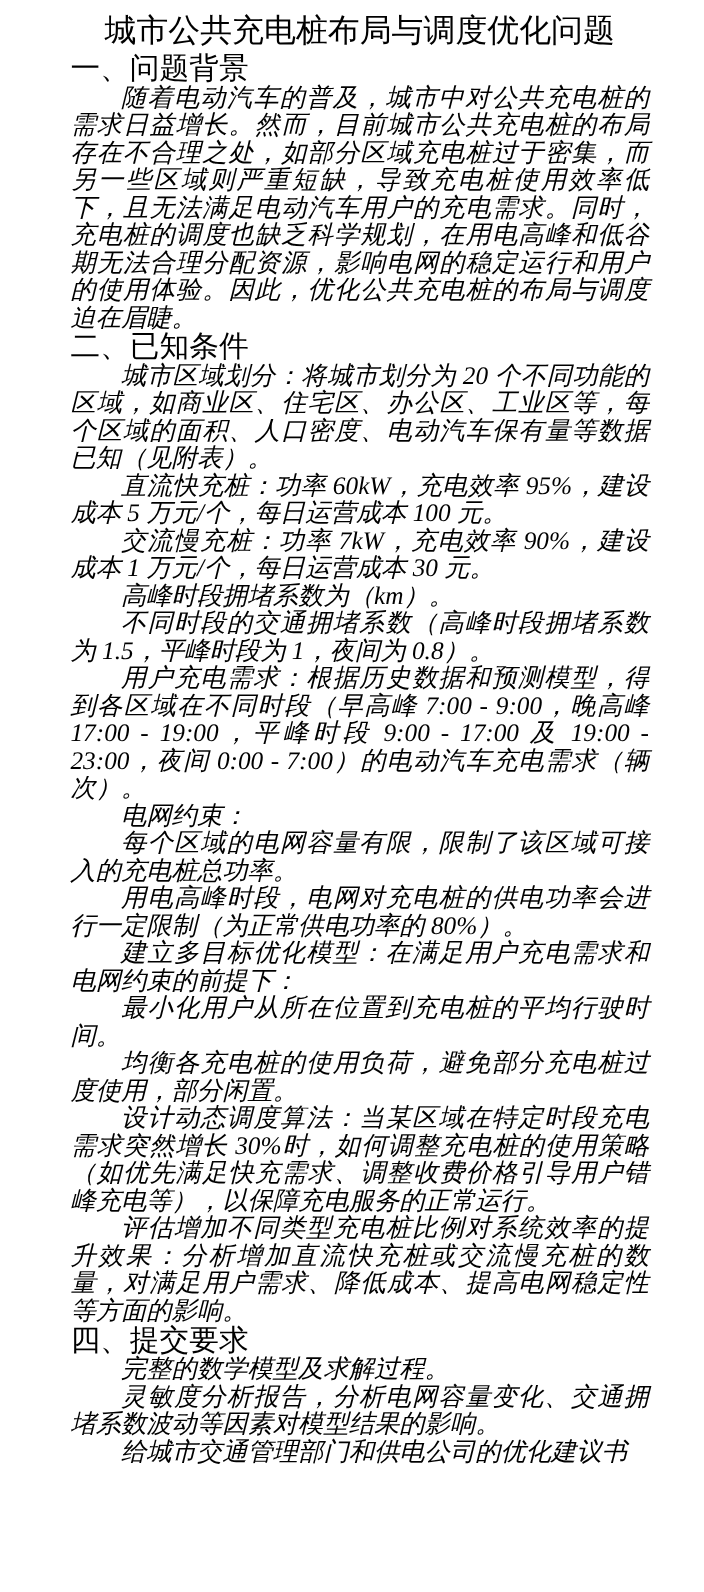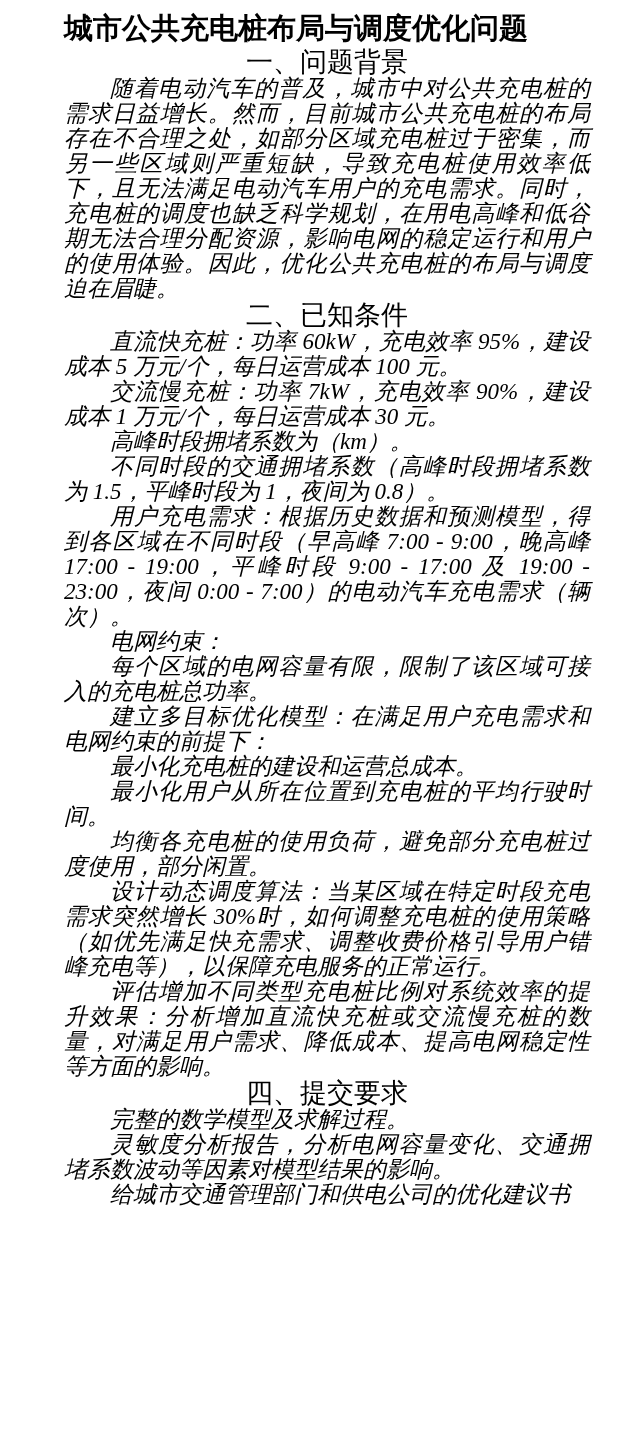--- a/index.html
+++ b/index.html
@@ -13,33 +13,33 @@
     overflow: hidden;
     color: #000000;
   }
   .doc {
     box-sizing: border-box;
     width: 640px;
     padding: 10px 50px 0 64px;
   }
   .doc-title {
     font-family: "Liberation Sans", "DejaVu Sans", sans-serif;
-    font-weight: 700;
+    font-weight: 400;
     font-size: 29px;
     line-height: 36px;
+    text-align: center;
     margin: 0 0 2px 0;
     letter-spacing: 0;
   }
   .section-heading {
     font-family: "Liberation Sans", "DejaVu Sans", sans-serif;
     font-weight: 400;
     font-size: 27px;
     line-height: 28px;
     margin: 0;
-    text-align: center;
   }
   .body-par {
     font-family: "Liberation Serif", "DejaVu Serif", serif;
     font-size: 23px;
     line-height: 25px;
     margin: 0;
     text-align: justify;
     text-indent: 2em;
     font-style: italic;
   }
@@ -48,30 +48,31 @@
 <body>
 
 <div class="doc">
 
   <h1 class="doc-title">城市公共充电桩布局与调度优化问题</h1>
 
   <h2 class="section-heading">一、问题背景</h2>
   <p class="body-par">随着电动汽车的普及，城市中对公共充电桩的需求日益增长。然而，目前城市公共充电桩的布局存在不合理之处，如部分区域充电桩过于密集，而另一些区域则严重短缺，导致充电桩使用效率低下，且无法满足电动汽车用户的充电需求。同时，充电桩的调度也缺乏科学规划，在用电高峰和低谷期无法合理分配资源，影响电网的稳定运行和用户的使用体验。因此，优化公共充电桩的布局与调度迫在眉睫。</p>
 
   <h2 class="section-heading">二、已知条件</h2>
+  <p class="body-par">城市区域划分：将城市划分为 20 个不同功能的区域，如商业区、住宅区、办公区、工业区等，每个区域的面积、人口密度、电动汽车保有量等数据已知（见附表）。</p>
   <p class="body-par">直流快充桩：功率 60kW，充电效率 95%，建设成本 5 万元/个，每日运营成本 100 元。</p>
   <p class="body-par">交流慢充桩：功率 7kW，充电效率 90%，建设成本 1 万元/个，每日运营成本 30 元。</p>
   <p class="body-par">高峰时段拥堵系数为（km）。</p>
   <p class="body-par">不同时段的交通拥堵系数（高峰时段拥堵系数为 1.5，平峰时段为 1，夜间为 0.8）。</p>
   <p class="body-par">用户充电需求：根据历史数据和预测模型，得到各区域在不同时段（早高峰 7:00 - 9:00，晚高峰 17:00 - 19:00，平峰时段 9:00 - 17:00 及 19:00 - 23:00，夜间 0:00 - 7:00）的电动汽车充电需求（辆次）。</p>
   <p class="body-par">电网约束：</p>
   <p class="body-par">每个区域的电网容量有限，限制了该区域可接入的充电桩总功率。</p>
+  <p class="body-par">用电高峰时段，电网对充电桩的供电功率会进行一定限制（为正常供电功率的 80%）。</p>
 
   <p class="body-par">建立多目标优化模型：在满足用户充电需求和电网约束的前提下：</p>
-  <p class="body-par">最小化充电桩的建设和运营总成本。</p>
   <p class="body-par">最小化用户从所在位置到充电桩的平均行驶时间。</p>
   <p class="body-par">均衡各充电桩的使用负荷，避免部分充电桩过度使用，部分闲置。</p>
   <p class="body-par">设计动态调度算法：当某区域在特定时段充电需求突然增长 30%时，如何调整充电桩的使用策略（如优先满足快充需求、调整收费价格引导用户错峰充电等），以保障充电服务的正常运行。</p>
   <p class="body-par">评估增加不同类型充电桩比例对系统效率的提升效果：分析增加直流快充桩或交流慢充桩的数量，对满足用户需求、降低成本、提高电网稳定性等方面的影响。</p>
 
   <h2 class="section-heading">四、提交要求</h2>
   <p class="body-par">完整的数学模型及求解过程。</p>
   <p class="body-par">灵敏度分析报告，分析电网容量变化、交通拥堵系数波动等因素对模型结果的影响。</p>
   <p class="body-par">给城市交通管理部门和供电公司的优化建议书</p>
 

